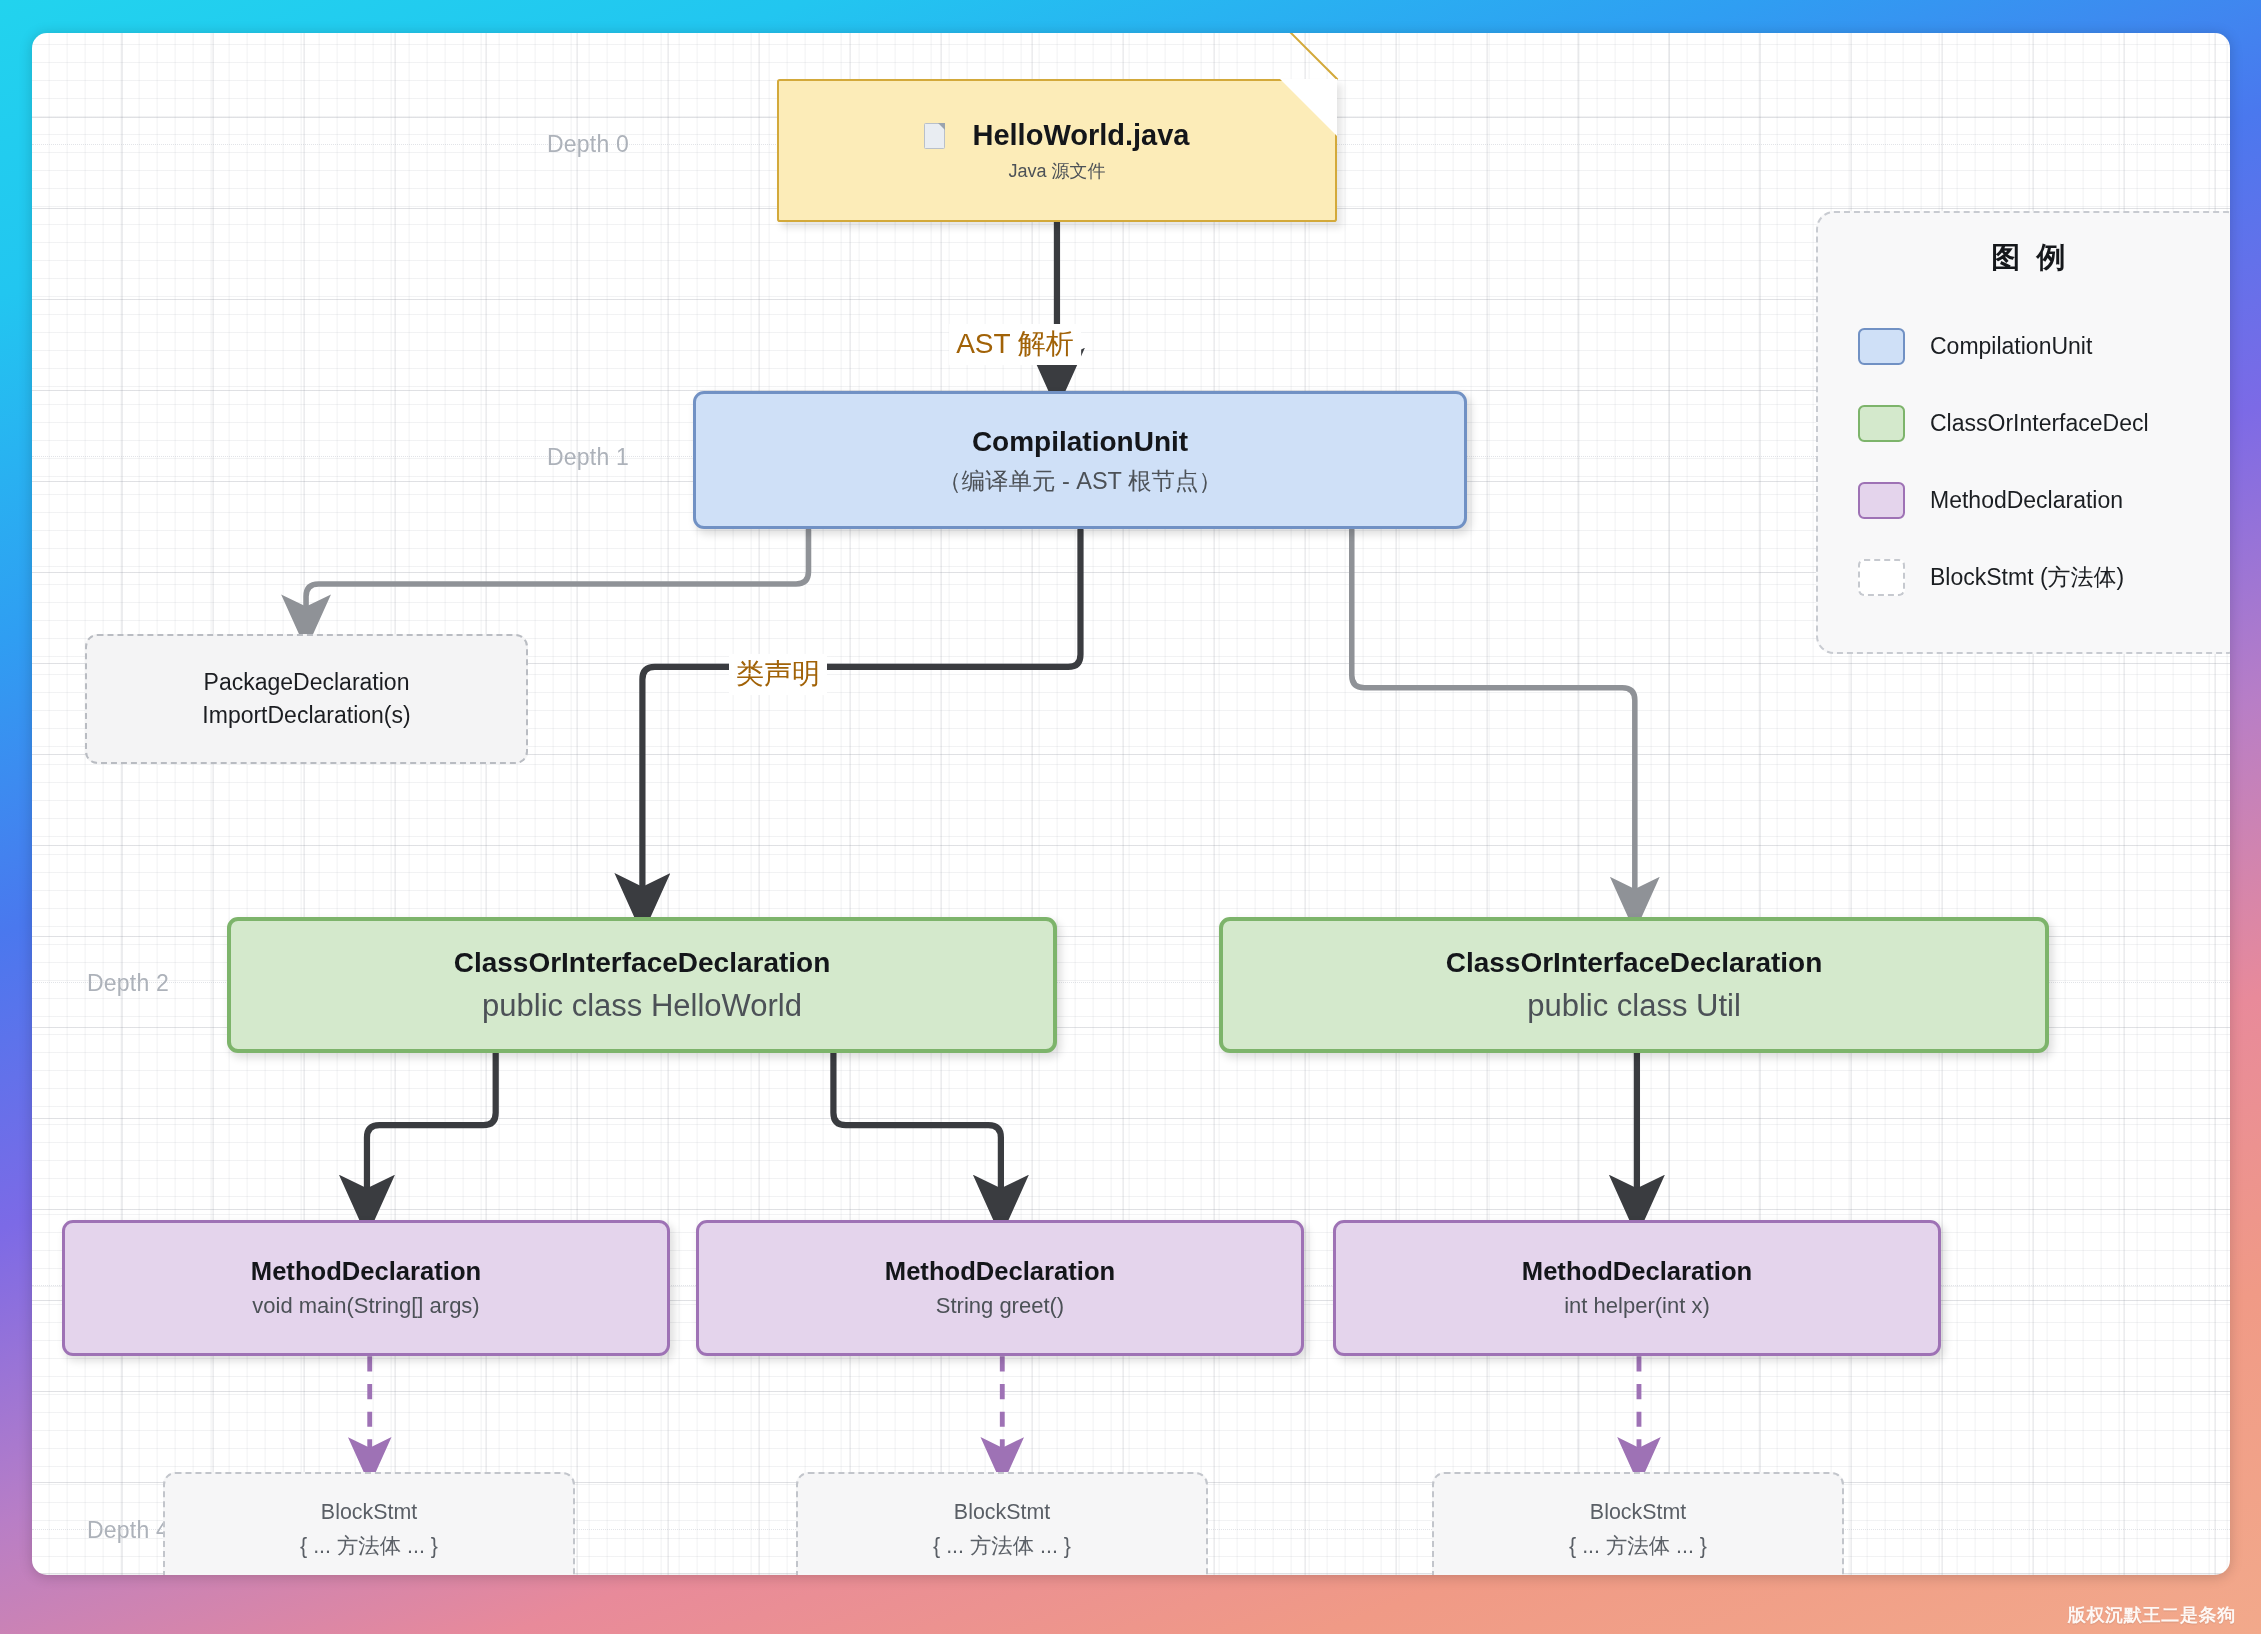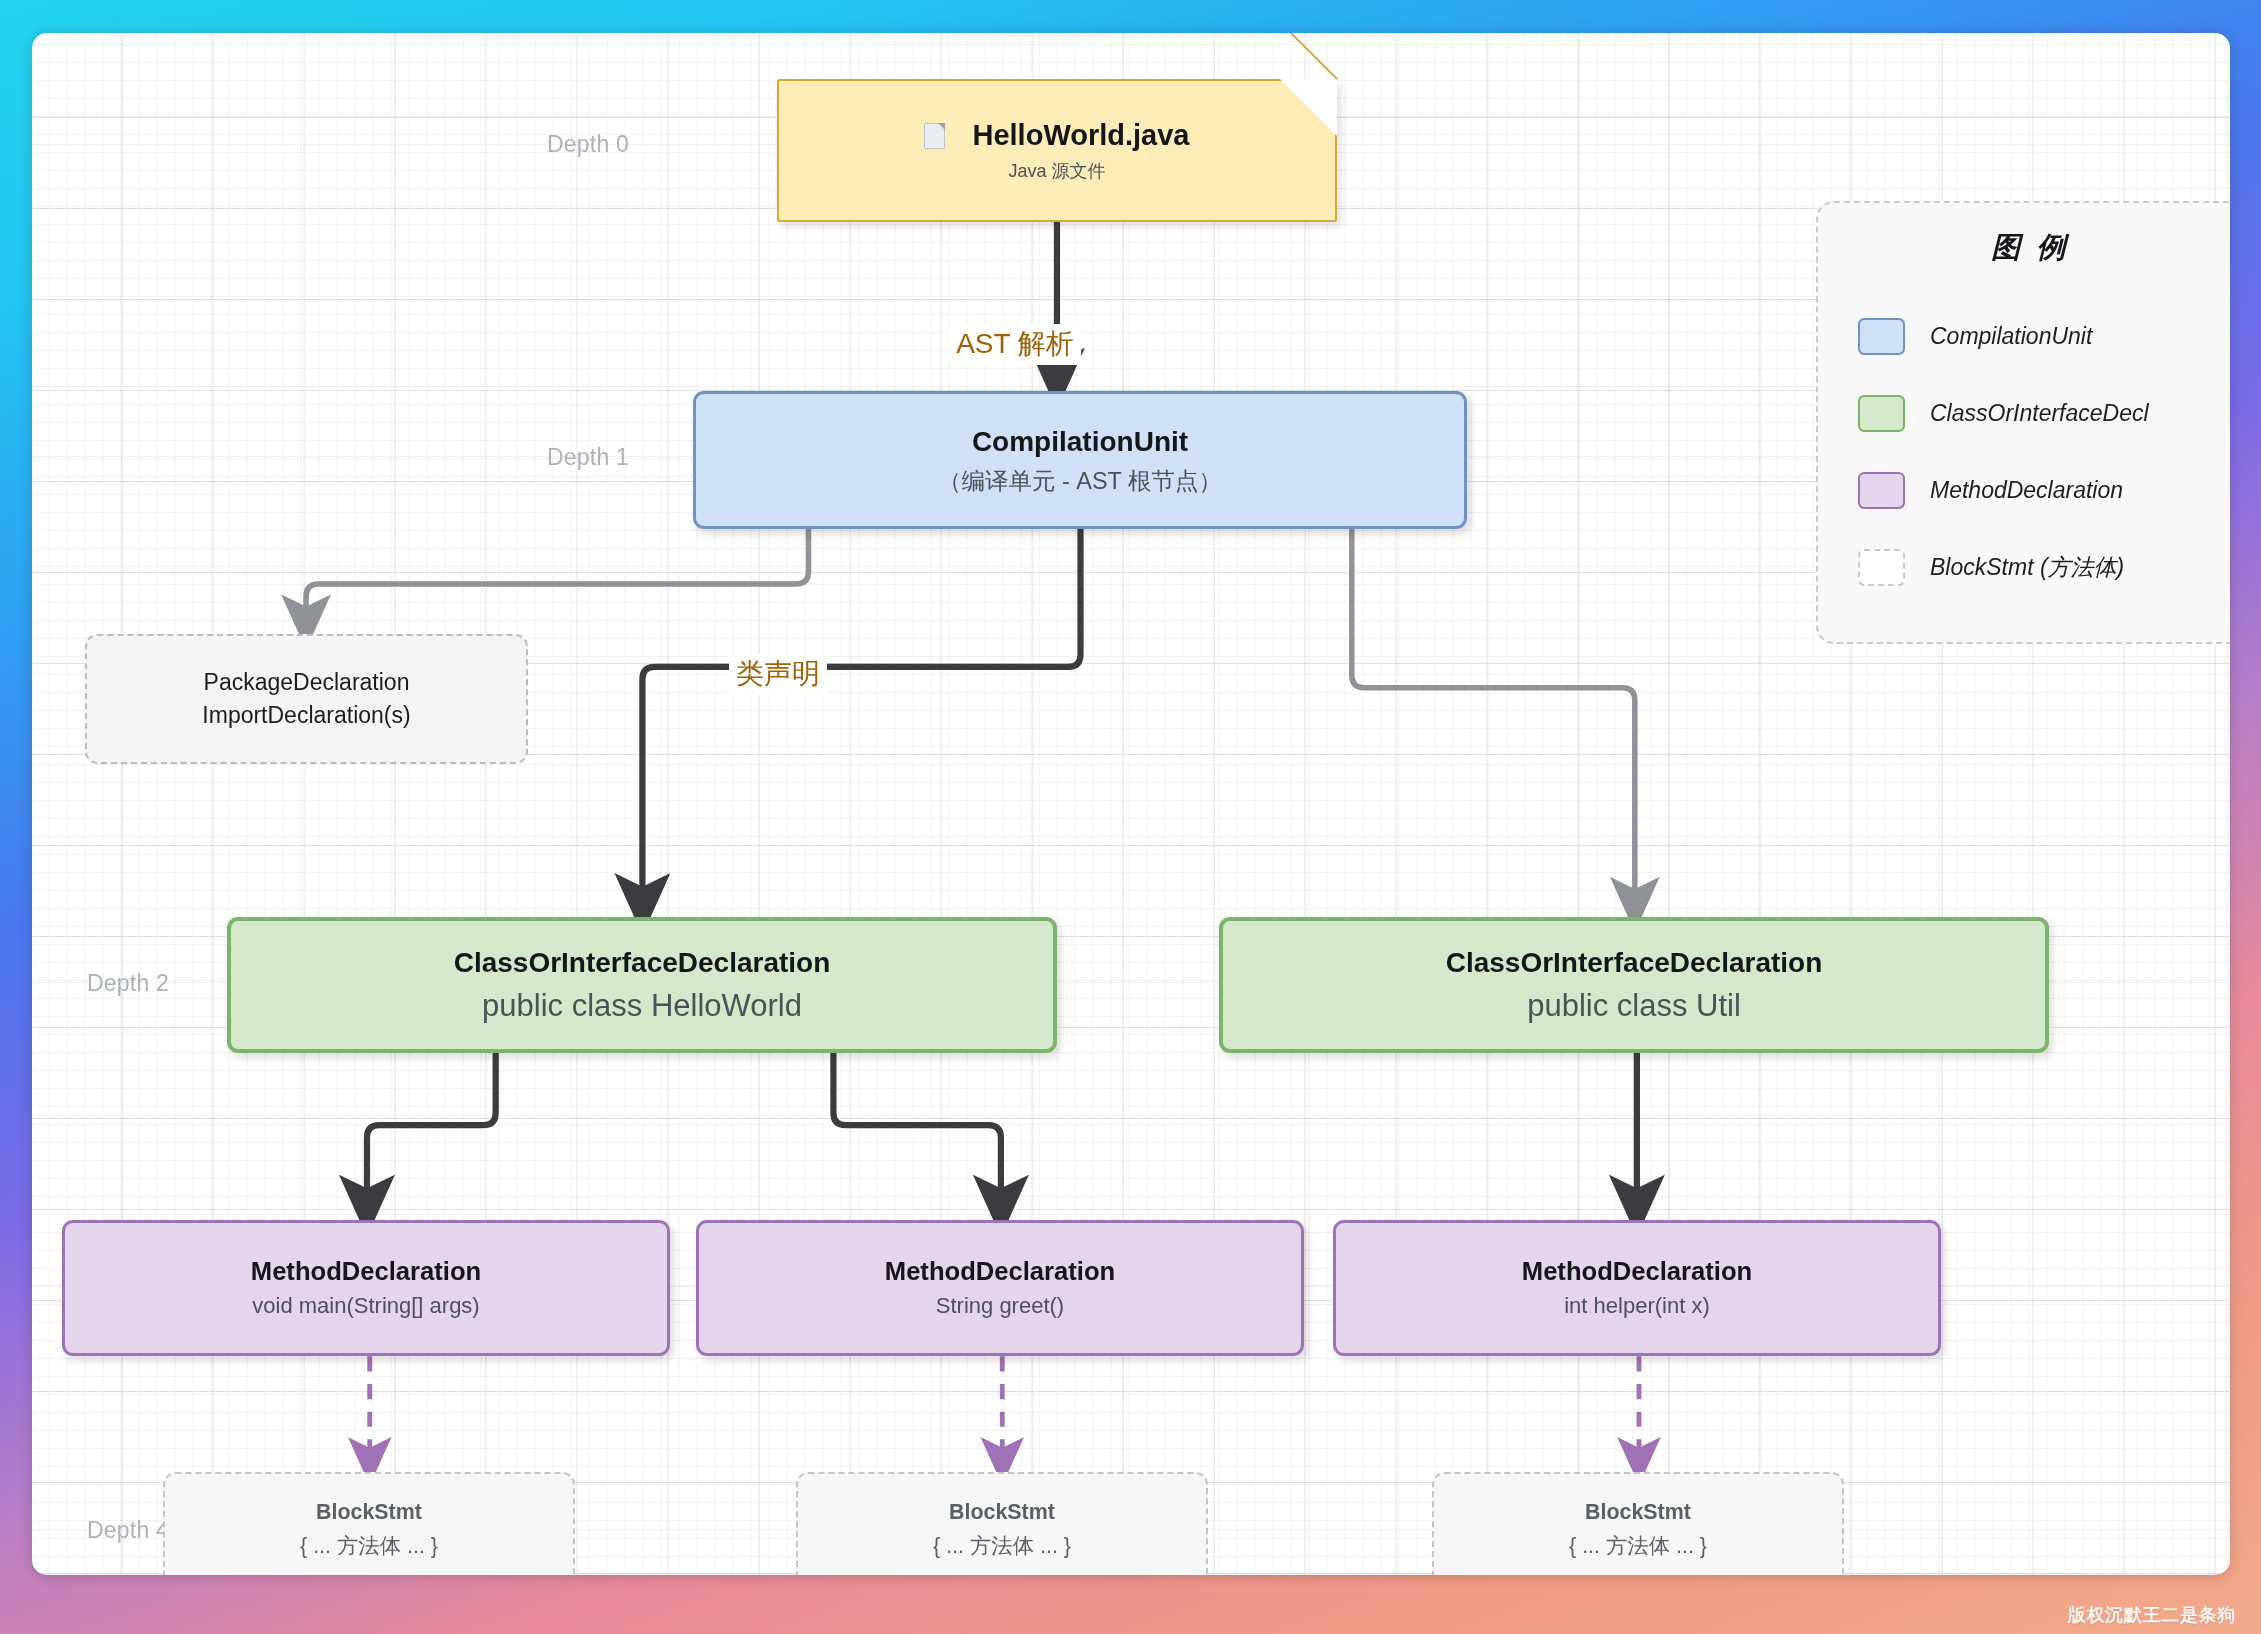--- a/index.html
+++ b/index.html
@@ -146,37 +146,36 @@
   .method-node .t2 { font-size: 22px; margin-top: 7px; }
   #m-main   { left:  30px; top: 1187px; width: 608px; height: 136px; }
   #m-greet  { left: 664px; top: 1187px; width: 608px; height: 136px; }
   #m-helper { left: 1301px; top: 1187px; width: 608px; height: 136px; }
 
   .block-node {
     background: #f6f6f7;
     border: 2.8px dashed #c2c5cb;
     border-radius: 12.5px;
   }
-  .block-node .t1 { font-weight: bold; font-size: 21.4px; color:#5a5f66; }
+  .block-node .t1 { font-weight: normal; font-size: 21.4px; color:#5a5f66; }
   .block-node .t2 { font-size: 21.4px; color:#5a5f66; margin-top: 8.3px; }
   #b-main   { left: 131px;  top: 1439px; width: 412px; height: 116px; }
   #b-greet  { left: 764px; top: 1439px; width: 412px; height: 116px; }
   #b-helper { left: 1400px; top: 1439px; width: 412px; height: 116px; }
 
   
   #legend {
     position: absolute;
-    left: 1784px; top: 168px; width: 429px; height: 443px;
+    left: 1784px; top: 178px; width: 429px; height: 443px;
     background: #f8f8f9;
     border: 2.8px dashed #c8cbd1;
     border-radius: 18px;
     z-index: 6;
     box-sizing: border-box;
     padding: 25px 0 0 0;
-    font-style: italic;
   }
   #legend .legend-title {
     text-align: center;
     font-size: 29px;
     font-weight: bold;
     color: #15171b;
     letter-spacing: 4.2px;
     margin-bottom: 30px;
   }
   .legend-row {

